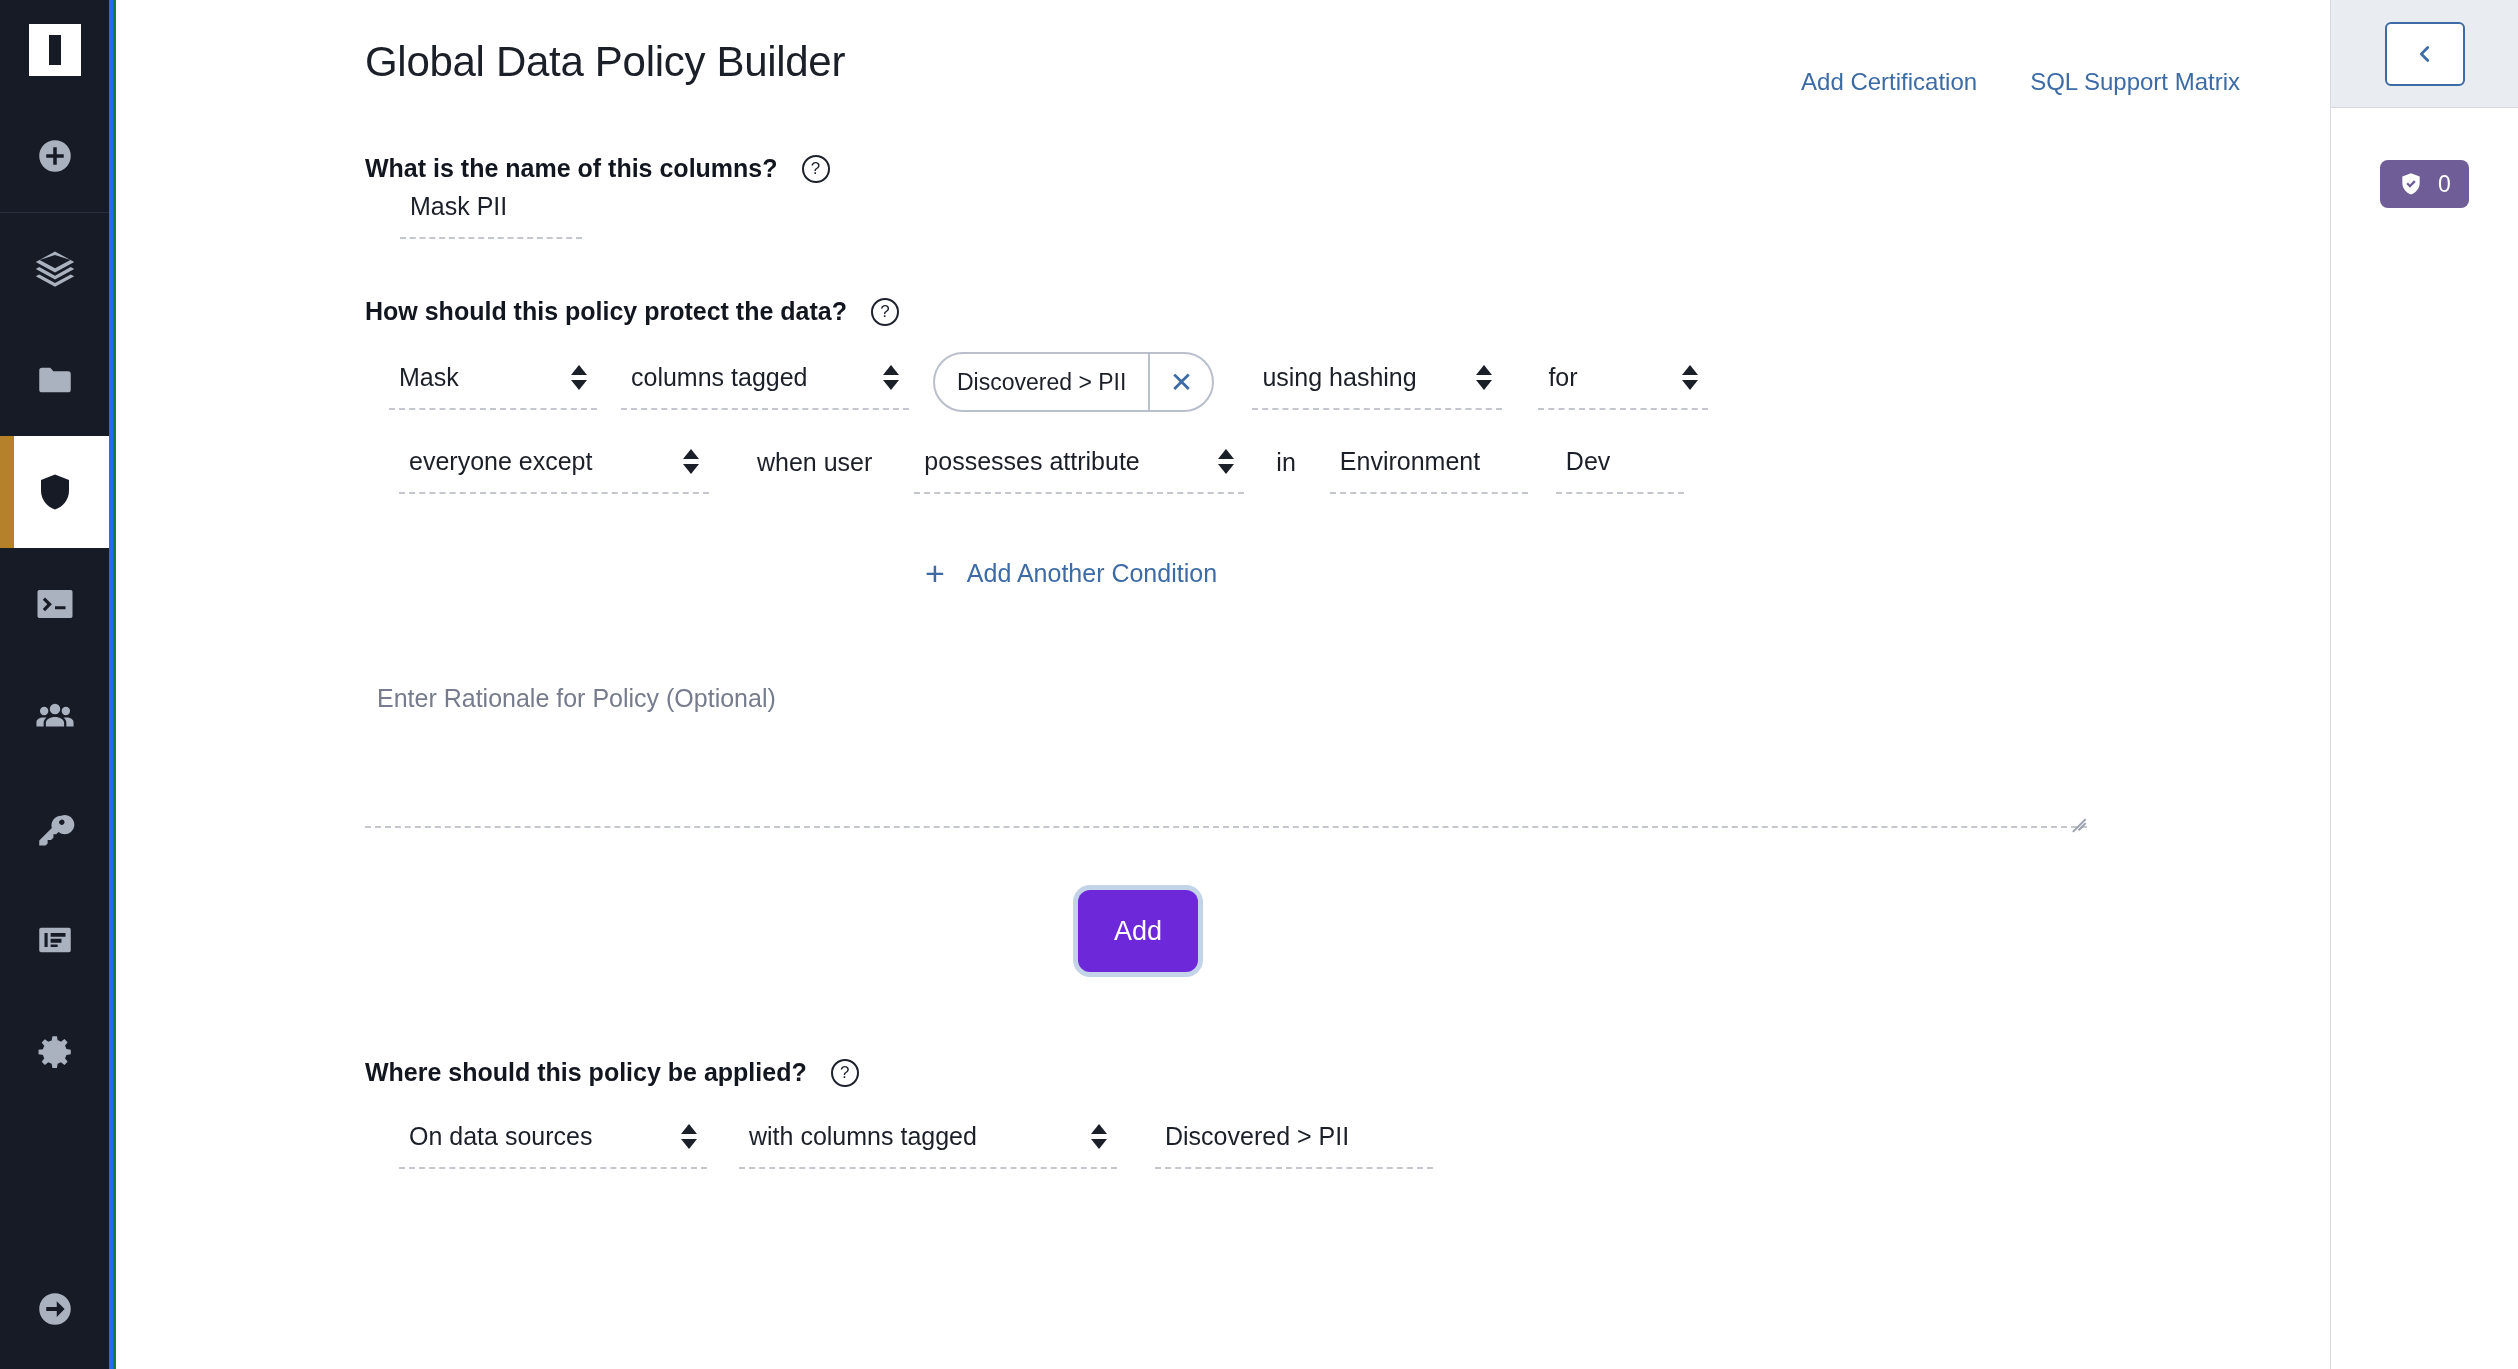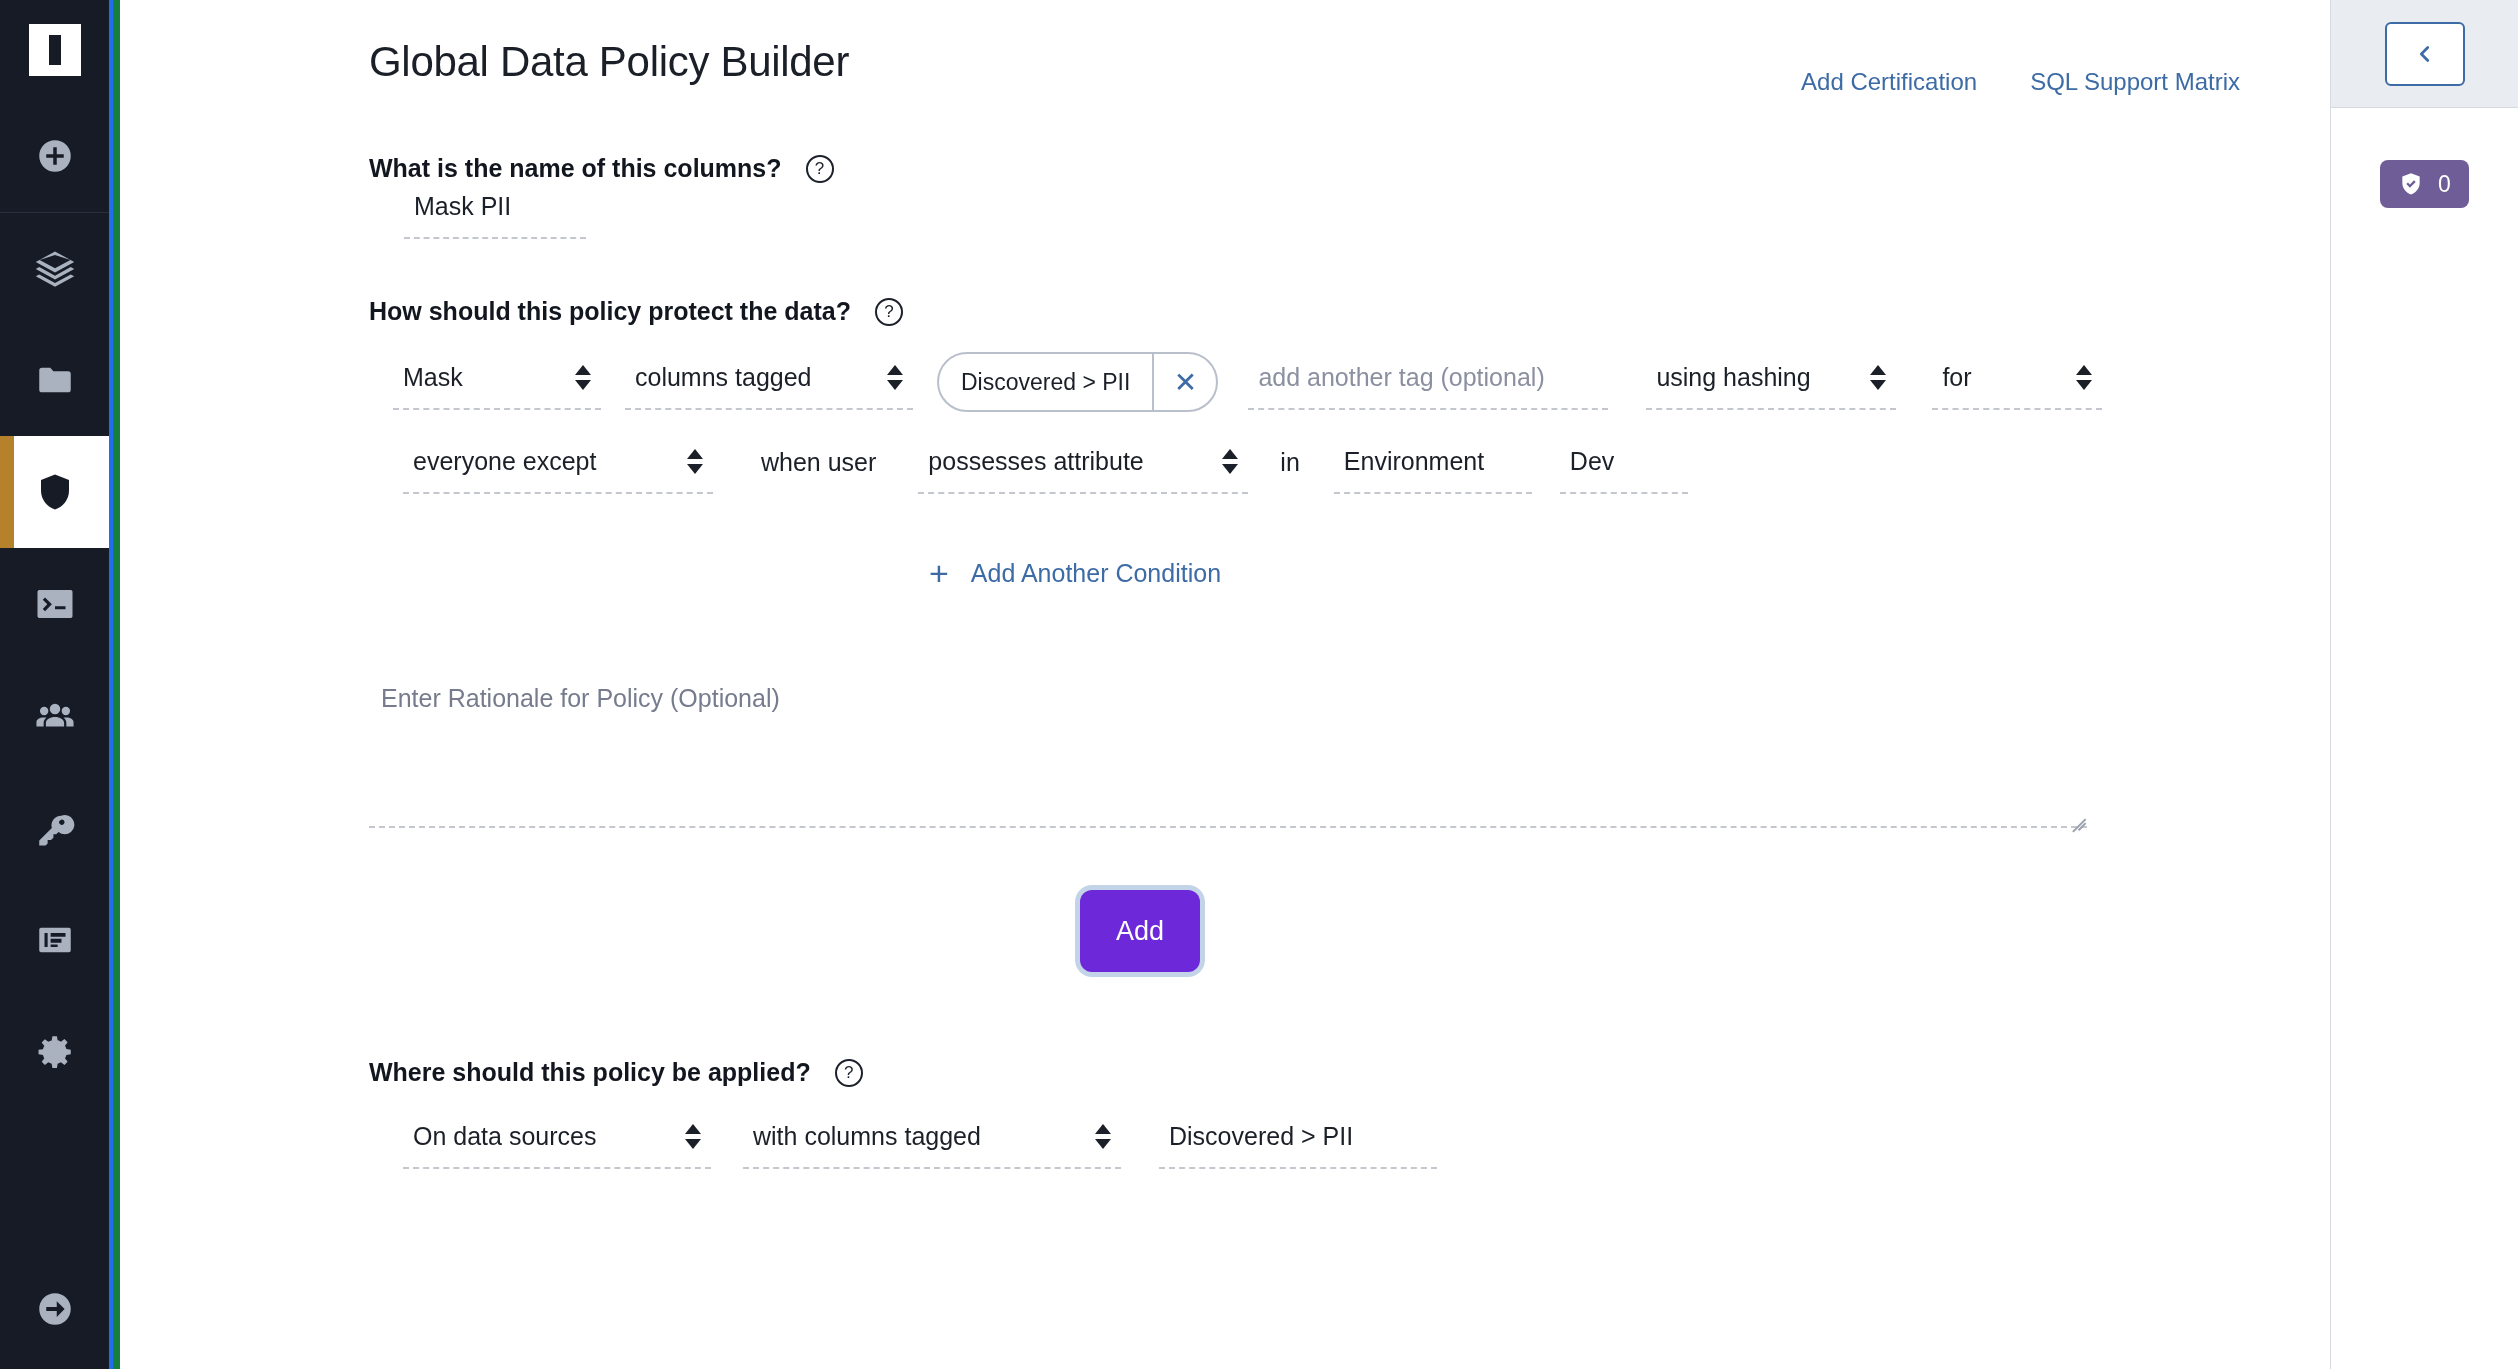--- a/index.html
+++ b/index.html
@@ -40,21 +40,21 @@
     background: #b5812a;
   }
   .nav-item svg { width: 42px; height: 42px; fill: #aab2bf; }
   .nav-item.active svg { fill: #161b26; }
   .nav-spacer { flex: 1 1 auto; }
   .nav-item.bottom { height: 120px; }
 
   
   .main {
     flex: 1 1 auto; height: 1369px; background: #ffffff;
-    border-left: 7px solid #15803d;
+    border-left: 3px solid #15803d;
     position: relative; overflow: hidden;
   }
   .header {
     display: flex; align-items: flex-start; justify-content: space-between;
     padding: 36px 90px 0 249px;
   }
   .page-title {
     font-size: 42px; font-weight: 400; color: #1b1f27; letter-spacing: -0.3px;
     margin: 0; line-height: 1.25; white-space: nowrap;
   }
@@ -296,23 +296,20 @@
               <i class="up"></i>
               <i class="down"></i>
             </span>
         </div>
 
         <div class="chip">
           <span class="chip-label">Discovered &gt; PII</span>
           <span class="chip-close">✕</span>
         </div>
 
-        <div class="field" style="width:360px; margin-left:30px;">
-          <span class="val placeholder">add another tag (optional)</span>
-        </div>
 
         <div class="field" style="width:250px; margin-left:38px;">
           <span class="val">using hashing</span>
           <span class="spinner">
               <i class="up"></i>
               <i class="down"></i>
             </span>
         </div>
 
         <div class="field" style="width:170px; margin-left:36px;">

